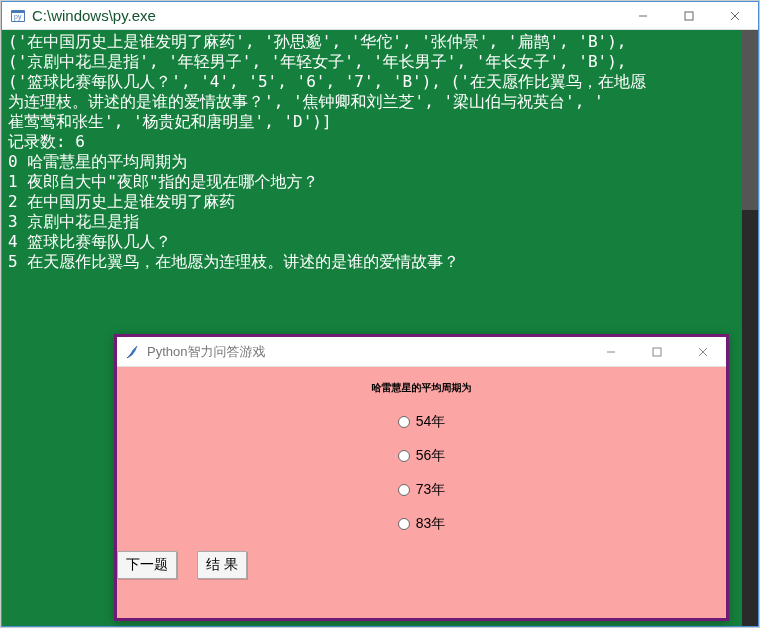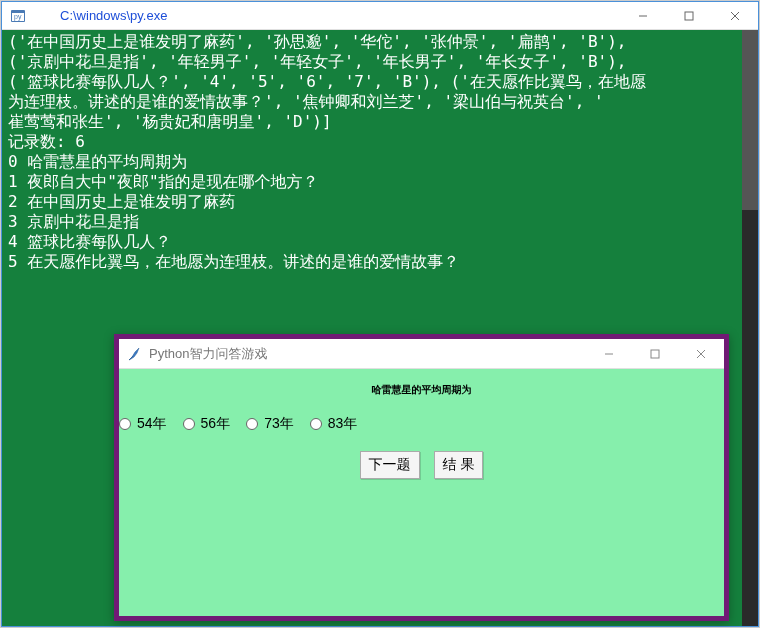--- a/index.html
+++ b/index.html
@@ -31,23 +31,22 @@
       border-bottom: 1px solid #e0e0e0;
       padding-left: 8px;
     }
     .console-icon {
       width: 16px;
       height: 16px;
       margin-right: 6px;
     }
     .console-title {
       flex: 1;
-      color: #1d4ed8;
-      font-size: 13px;
-      margin-left: 28px;
+      color: #14532d;
+      font-size: 15px;
     }
     .console-buttons {
       display: flex;
       height: 100%;
     }
     .console-btn {
       width: 46px;
       height: 28px;
       display: flex;
       align-items: center;
@@ -85,22 +84,22 @@
       background: #555;
     }
     
     
     .quiz-window {
       position: absolute;
       top: 333px;
       left: 113px;
       width: 615px;
       height: 287px;
-      background: #86efac;
-      border: 5px solid #701a75;
+      background: #fca5a5;
+      border: 3px solid #701a75;
       box-shadow: 0 2px 10px rgba(0,0,0,0.3);
     }
     .quiz-titlebar {
       height: 30px;
       background: #ffffff;
       display: flex;
       align-items: center;
       padding-left: 8px;
       border-bottom: 1px solid #e0e0e0;
     }
@@ -133,43 +132,43 @@
       text-align: center;
     }
     .question {
       font-size: 10px;
       color: #000;
       margin-bottom: 18px;
       font-weight: bold;
     }
     .options {
       display: flex;
-      flex-direction: row;
+      flex-direction: column;
       align-items: center;
       gap: 16px;
       margin-bottom: 18px;
     }
     .option {
       display: flex;
       align-items: center;
       gap: 6px;
       font-size: 14px;
       cursor: pointer;
     }
     .radio {
       width: 12px;
       height: 12px;
       border: 1px solid #666;
       border-radius: 50%;
       background: #fff;
     }
     .action-buttons {
       display: flex;
-      justify-content: center;
-      gap: 14px;
+      justify-content: flex-start;
+      gap: 20px;
     }
     .action-btn {
       background: #f5f5f5;
       border: 1px solid #aaa;
       padding: 4px 8px;
       font-size: 14px;
       cursor: pointer;
       box-shadow: 1px 1px 0 rgba(0,0,0,0.15);
       font-family: "Microsoft YaHei", sans-serif;
     }

